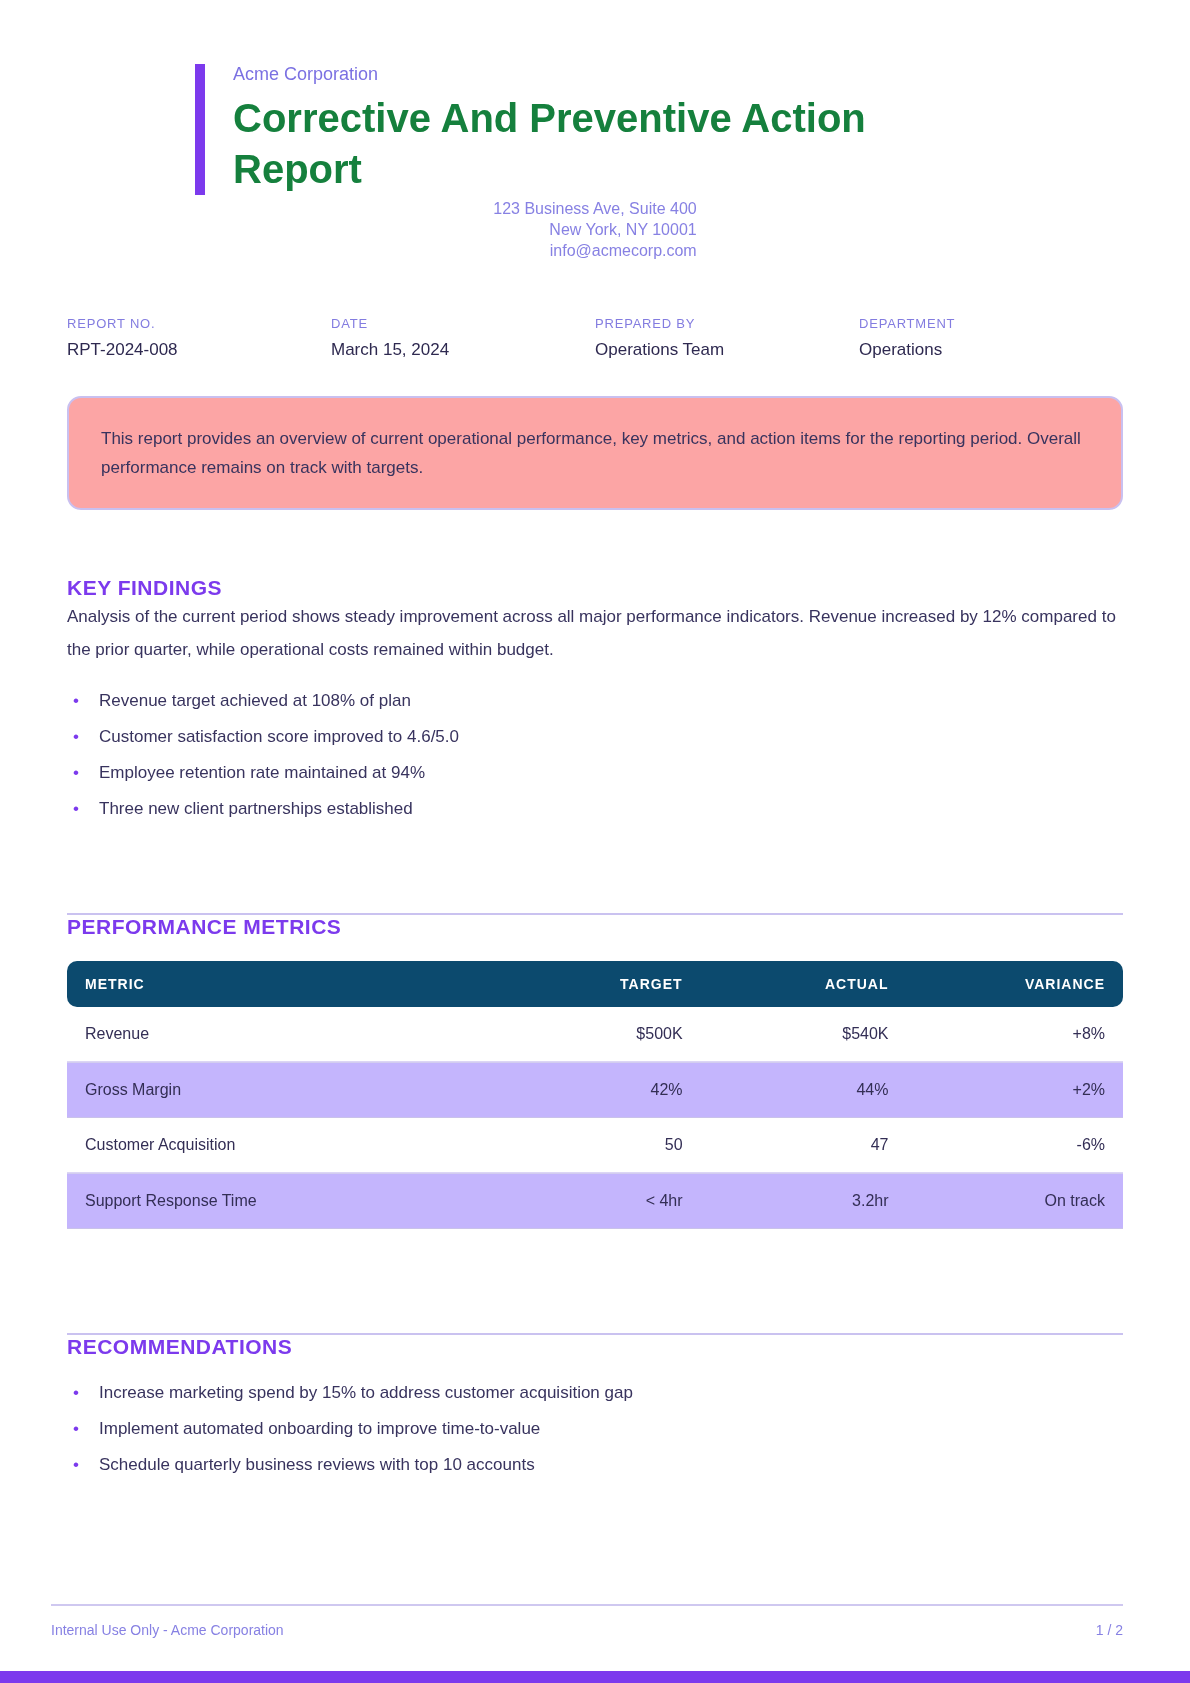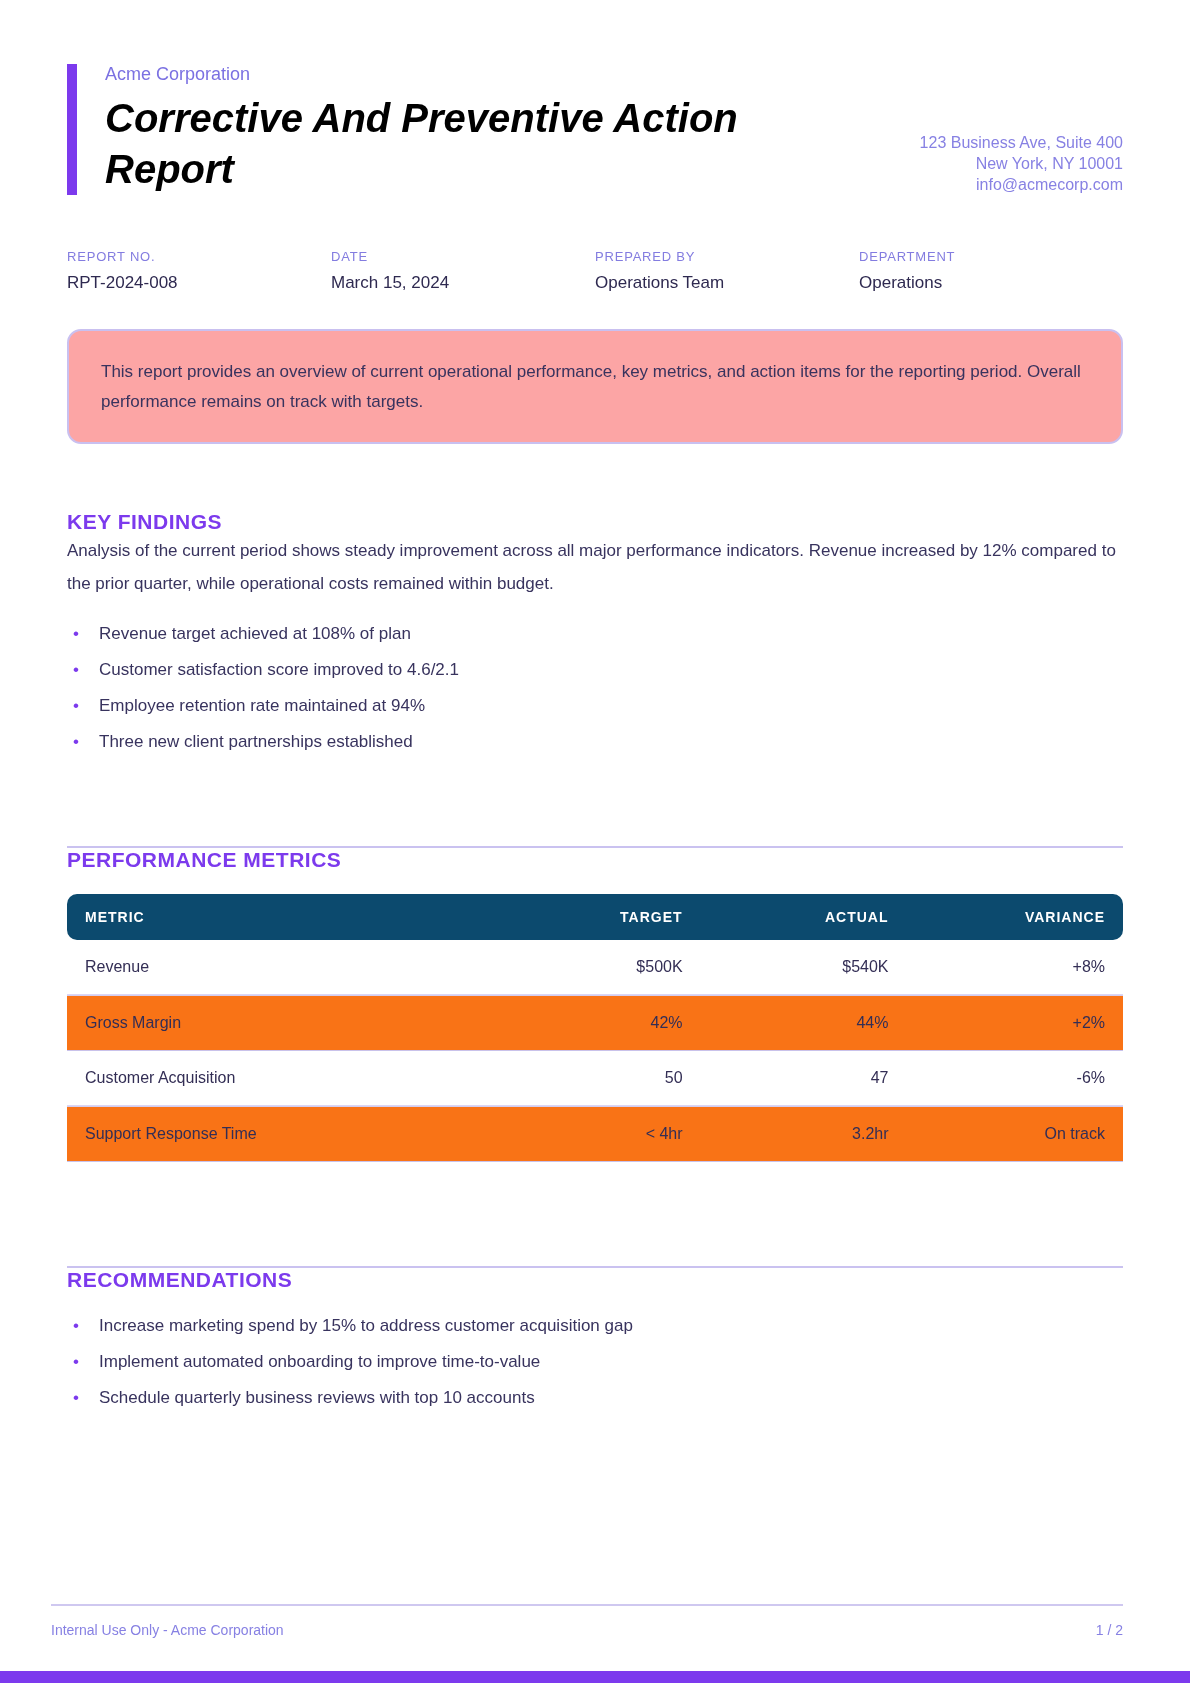--- a/index.html
+++ b/index.html
@@ -11,31 +11,31 @@
   }
   .page {
     position:relative;
     width:1190px; height:1683px;
     background:#ffffff;
     overflow:hidden;
   }
   .content { padding:64px 67px 0 67px; }
 
   
-  .doc-header { display:flex; justify-content:space-between; align-items:flex-end; }
+  .doc-header { display:flex; justify-content:space-between; align-items:center;flex-direction:column; }
   .header-left {
     border-left:10px solid #7c3aed;
     padding-left:28px;
     max-width:800px;
   }
   .company { font-size:18px; color:#7b71e2; }
   .report-title {
-    font-size:40px; font-weight:bold; color:#000000;
+    font-size:40px; font-weight:bold; color:#15803d;
     line-height:1.28; margin-top:8px;
-    hyphens:auto;font-style:italic; -webkit-hyphens:auto;
+    hyphens:auto; -webkit-hyphens:auto;
   }
   .address { text-align:right; font-size:16px; line-height:1.3; color:#8781e3; padding-top:4px; white-space:nowrap; }
 
   
   .meta-grid { display:grid; grid-template-columns:repeat(4,1fr); margin-top:54px; }
   .meta-label { font-size:13px; letter-spacing:0.8px; color:#837ce0; }
   .meta-value { font-size:17px; color:#2e2950; margin-top:9px; }
 
   
   .summary-box {
@@ -79,21 +79,21 @@
   }
   table.metrics th.num { text-align:right; }
   table.metrics th:first-child { border-radius:10px 0 0 10px; }
   table.metrics th:last-child  { border-radius:0 10px 10px 0; }
   table.metrics td {
     font-size:16px; color:#332e55;
     padding:18px 18px;
     border-bottom:1px solid #dcd6f4;
   }
   table.metrics td.num { text-align:right; }
-  table.metrics tr.striped td { background:#f97316; border-top:1px solid #d3cdf0; border-bottom:1px solid #c9c2ea; }
+  table.metrics tr.striped td { background:#c4b5fd; border-top:1px solid #d3cdf0; border-bottom:1px solid #c9c2ea; }
   table.metrics tr:first-child td { border-top:none; }
 
   
   .doc-footer {
     position:absolute; left:51px; right:67px; top:1604px;
     border-top:2px solid #cfc8f0;
     padding-top:16px;
     display:flex; justify-content:space-between;
     font-size:14px; color:#8781e3;
   }
@@ -145,21 +145,21 @@
 
     <div class="section-heading kf-heading">KEY FINDINGS</div>
     <div class="paragraph">Analysis of the current period shows steady improvement across all major performance indicators. Revenue increased by 12% compared to the prior quarter, while operational costs remained within budget.</div>
     <ul class="bullets" id="key-findings-list">
         <li>
           <span class="marker">•</span>
           <span>Revenue target achieved at 108% of plan</span>
         </li>
         <li>
           <span class="marker">•</span>
-          <span>Customer satisfaction score improved to 4.6/2.1</span>
+          <span>Customer satisfaction score improved to 4.6/5.0</span>
         </li>
         <li>
           <span class="marker">•</span>
           <span>Employee retention rate maintained at 94%</span>
         </li>
         <li>
           <span class="marker">•</span>
           <span>Three new client partnerships established</span>
         </li>
       </ul>

